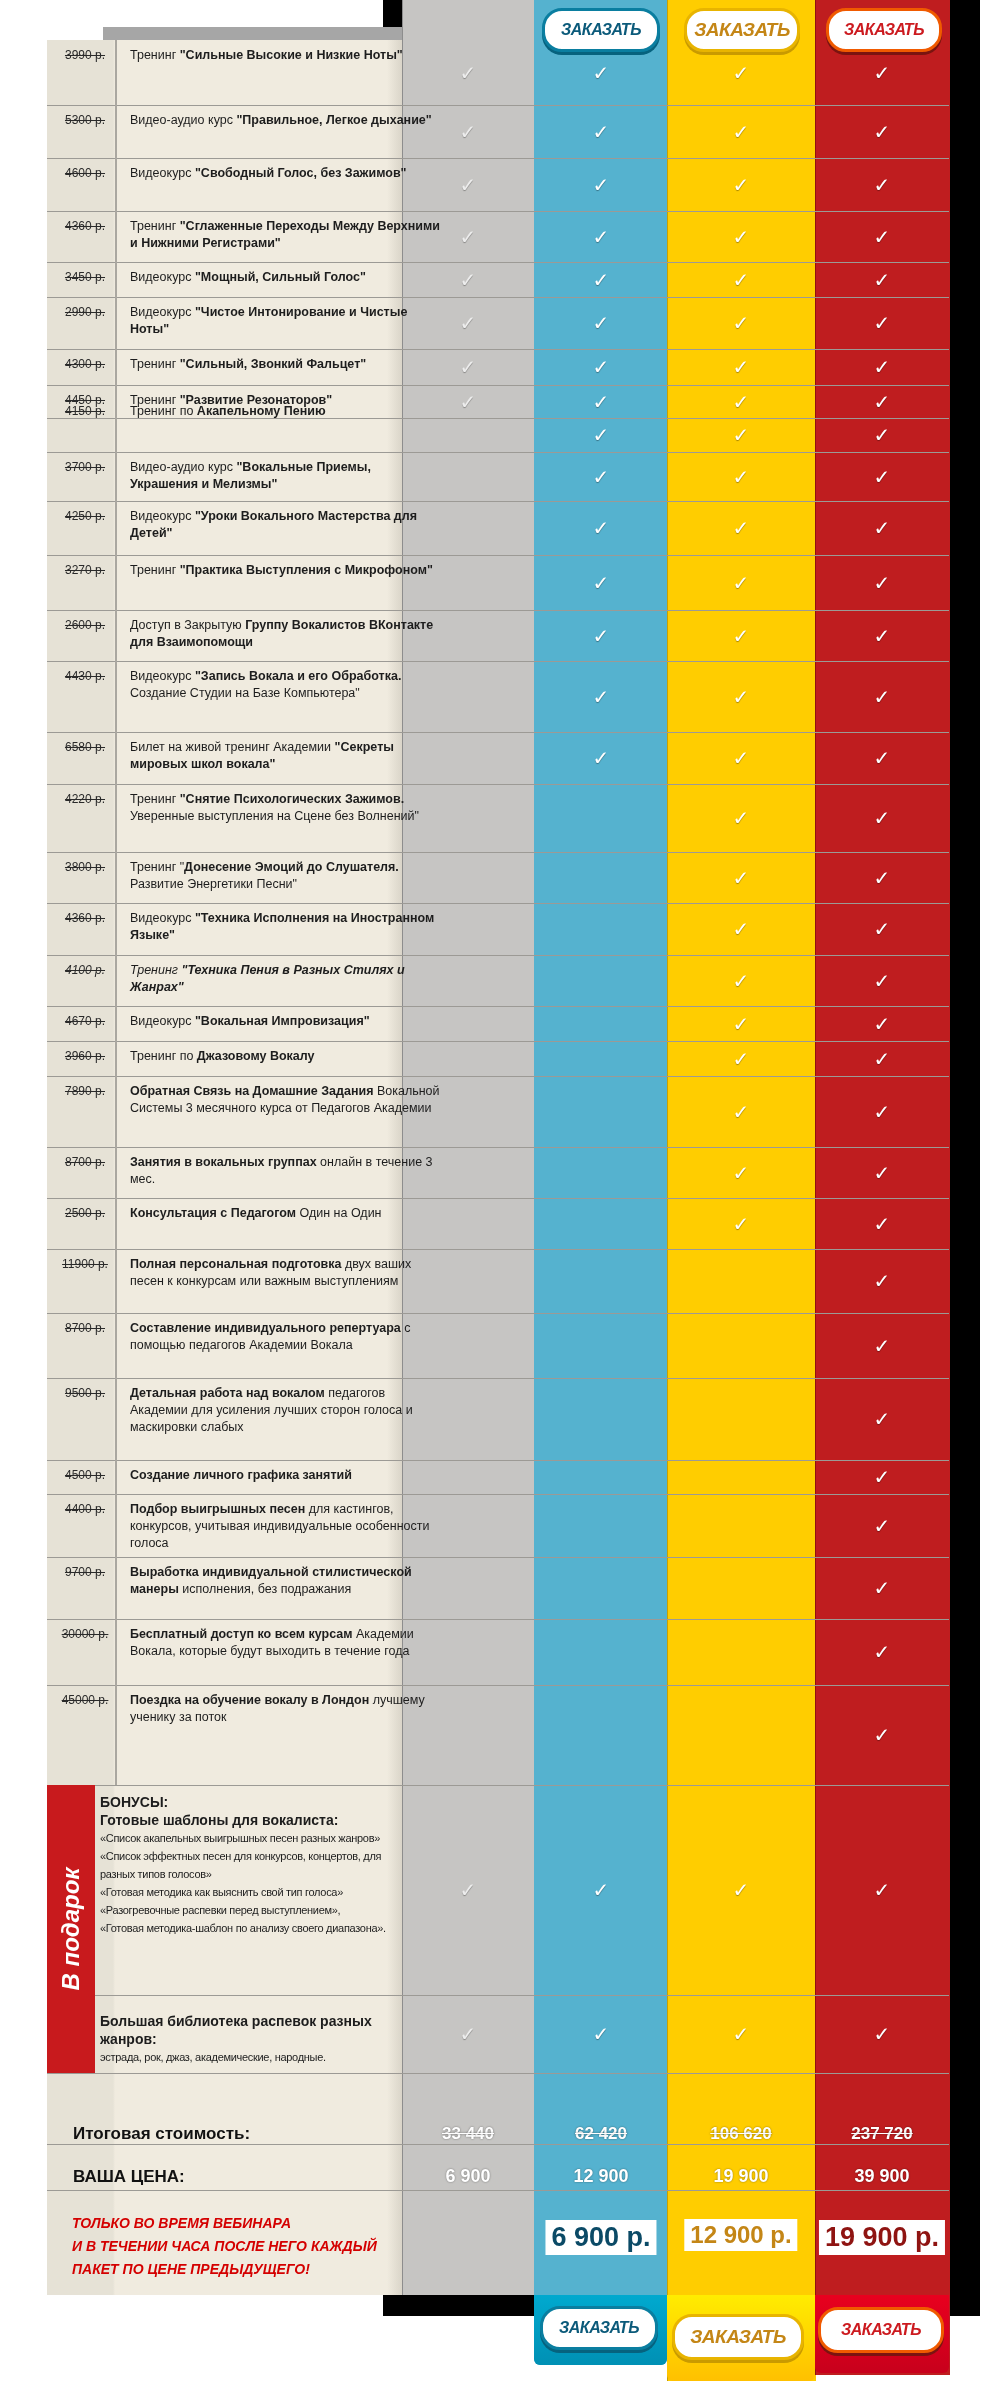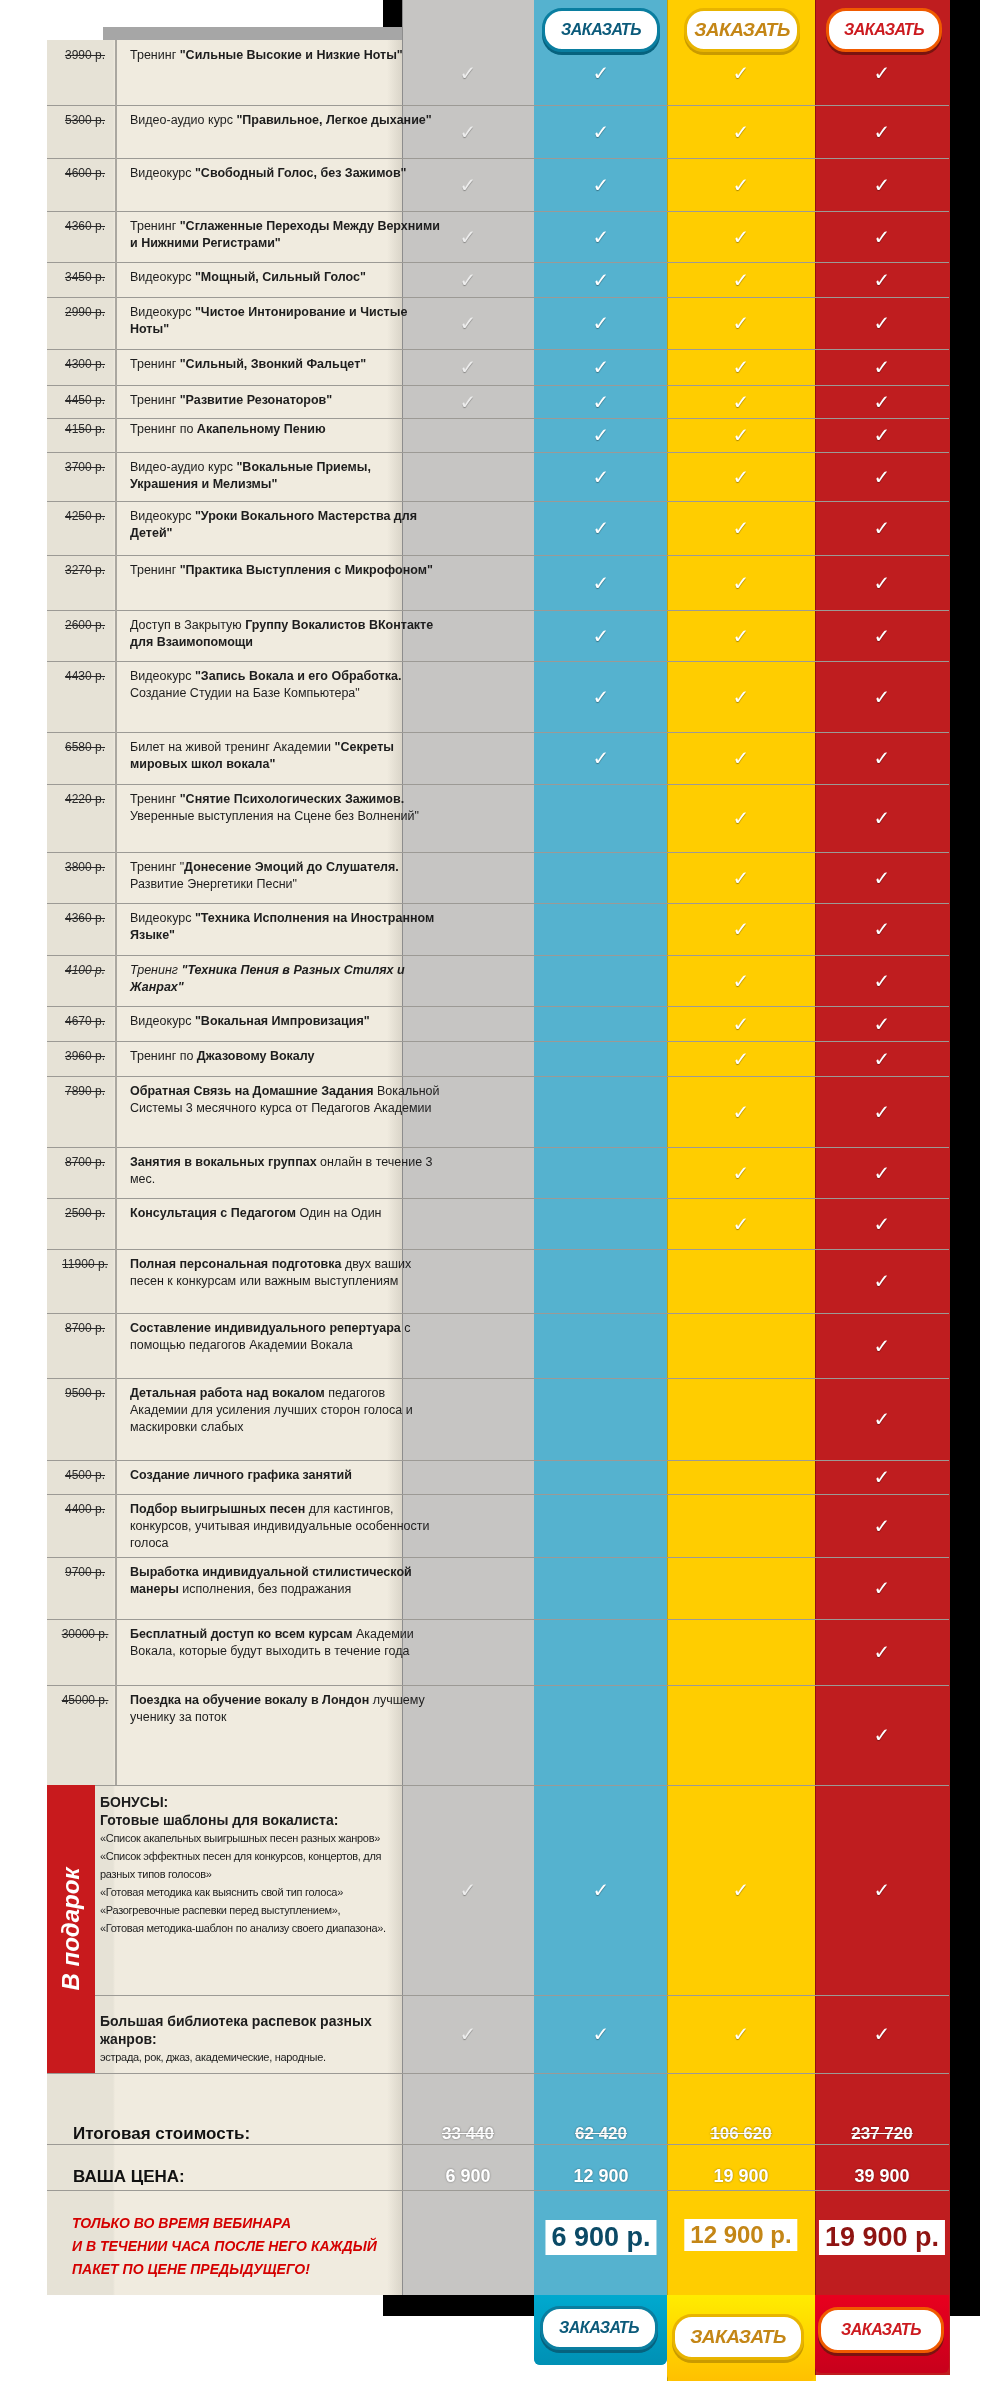--- a/index.html
+++ b/index.html
@@ -125,21 +125,21 @@
     <div class="check" style="left: 882px; top: 367px;">✓</div>
     <div class="row" style="top: 385px; height: 33px;">
       <div class="old-price">4450 р.</div>
       <div class="desc"><span>Тренинг </span><b>"Развитие Резонаторов"</b><span></span></div>
     </div>
     <div class="rowline" style="top: 418px;"></div>
     <div class="check dim" style="left: 468px; top: 401.5px;">✓</div>
     <div class="check" style="left: 601px; top: 401.5px;">✓</div>
     <div class="check" style="left: 741px; top: 401.5px;">✓</div>
     <div class="check" style="left: 882px; top: 401.5px;">✓</div>
-    <div class="row" style="top: 414px; height: 34px; padding-left: 20px;">
+    <div class="row" style="top: 396px; height: 34px; padding-left: 20px;">
       <div class="old-price">4150 р.</div>
       <div class="desc"><span>Тренинг по </span><b>Акапельному Пению</b><span></span></div>
     </div>
     <div class="rowline" style="top: 452px;"></div>
     <div class="check" style="left: 601px; top: 435px;">✓</div>
     <div class="check" style="left: 741px; top: 435px;">✓</div>
     <div class="check" style="left: 882px; top: 435px;">✓</div>
     <div class="row" style="top: 452px; height: 49px;">
       <div class="old-price">3700 р.</div>
       <div class="desc"><span>Видео-аудио курс </span><b>"Вокальные Приемы, Украшения и Мелизмы"</b><span></span></div>

